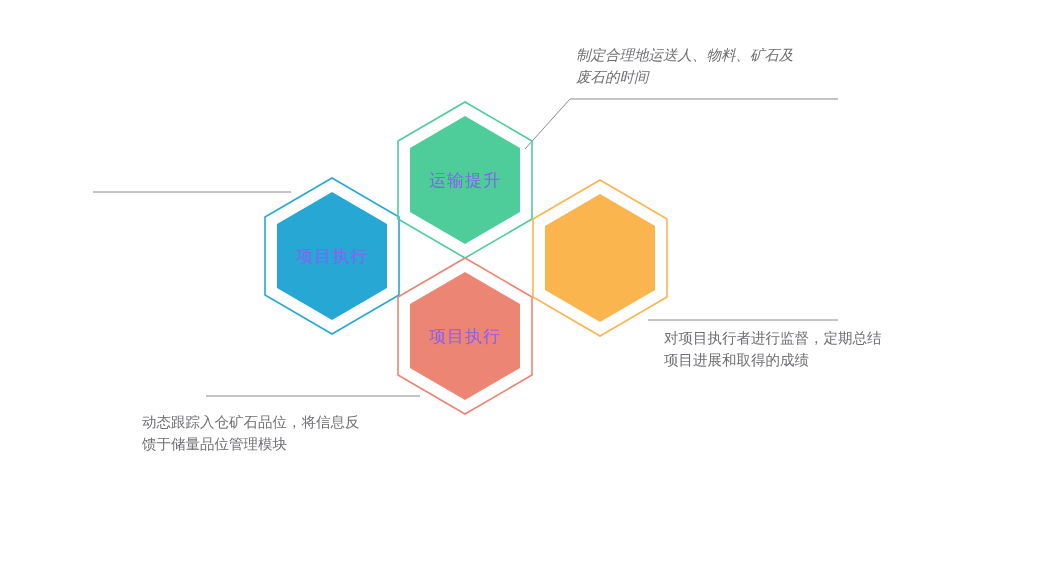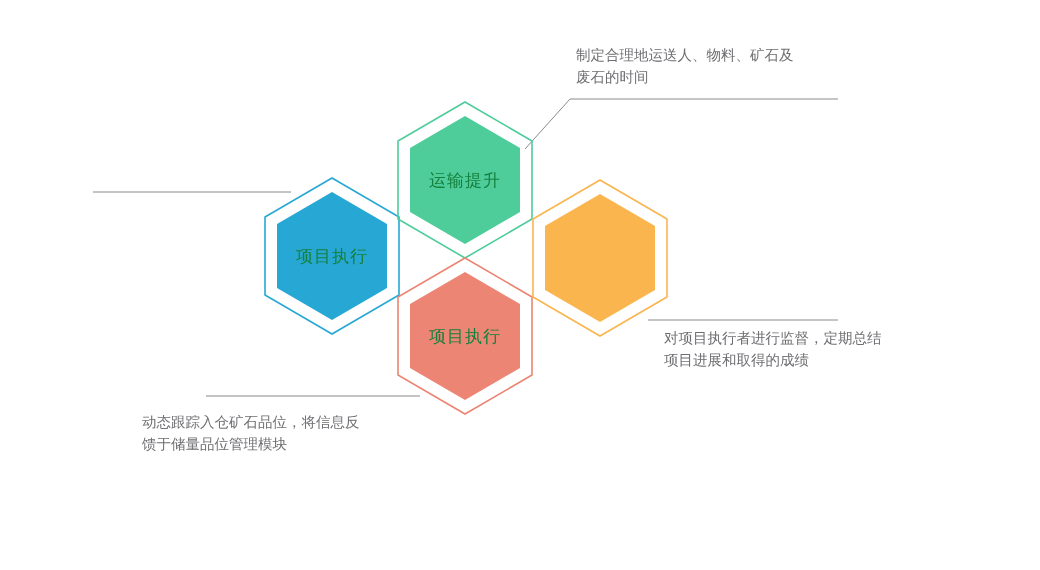--- a/index.html
+++ b/index.html
@@ -25,21 +25,21 @@
   }
   .hexwrap svg {
     display: block;
     overflow: visible;
   }
   .hexlabel {
     position: absolute;
     left: 0;
     width: 100%;
     text-align: center;
-    color: #15803d;
+    color: #8b5cf6;
     font-size: 17px;
     letter-spacing: 1px;
     font-weight: 400;
     pointer-events: none;
     white-space: nowrap;
   }
   .callout {
     position: absolute;
     color: #6f6f73;
     font-size: 14.5px;
@@ -125,21 +125,21 @@
     <div class="hexlabel" style="top:70px;">项目执行</div>
   </div>
 
   <div class="hexwrap" style="left:519px; top:177px; width:162px; height:162px;">
     <svg width="162" height="162" viewBox="0 0 162 162">
       <polygon points="81,3 148,42 148,120 81,159 14,120 14,42" fill="none" stroke="#FBB54F" stroke-width="1.6"></polygon>
       <polygon points="81,17 136,49 136,113 81,145 26,113 26,49" fill="#FBB54F"></polygon>
     </svg>
   </div>
 
-  <div class="callout" style="left:576px; top:44px; width:280px;">制定合理地运送人、物料、矿石及
+  <div class="callout" style="left:576px; top:44px; width:280px;font-style:italic;">制定合理地运送人、物料、矿石及
 废石的时间</div>
 
 
   <div class="callout" style="left:664px; top:327px; width:270px;">对项目执行者进行监督，定期总结
 项目进展和取得的成绩</div>
 
   <div class="callout" style="left:142px; top:411px; width:260px;">动态跟踪入仓矿石品位，将信息反
 馈于储量品位管理模块</div>
 
 

